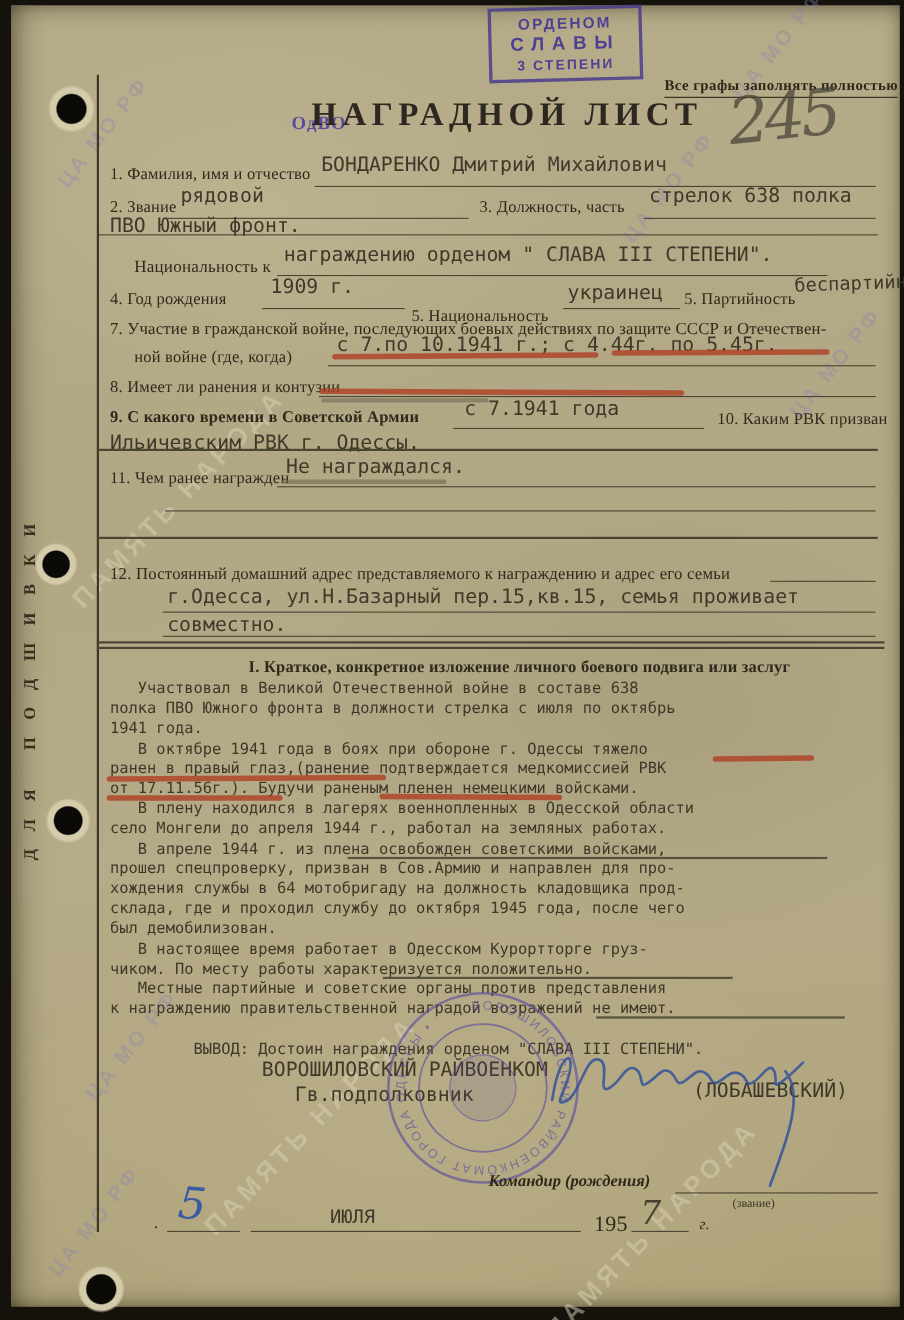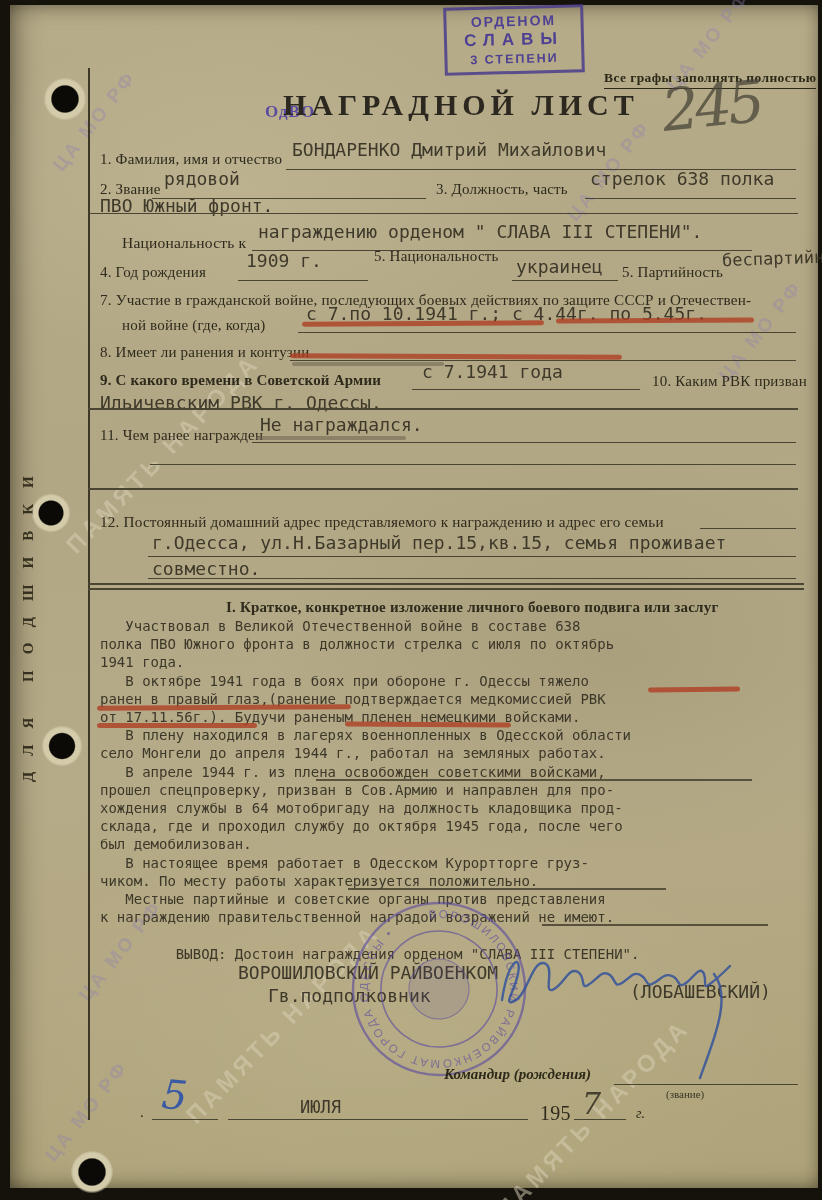--- a/index.html
+++ b/index.html
@@ -92,21 +92,21 @@
 
   <div class="rule" style="left:88px;top:213px;width:710px;"></div>
 
   <div class="label abs" style="left:122px;top:234px;font-size:15.5px;">Национальность к</div>
   <div class="typed abs" style="left:258px;top:221px;">награждению орденом " СЛАВА III СТЕПЕНИ".</div>
   <div class="rule" style="left:252px;top:250px;width:500px;"></div>
 
   <div class="label abs" style="left:100px;top:264px;">4. Год рождения</div>
   <div class="typed abs" style="left:246px;top:250px;">1909 г.</div>
   <div class="rule" style="left:238px;top:280px;width:130px;"></div>
-  <div class="label abs" style="left:374px;top:248px;">5. Национальность</div>
+  <div class="label abs" style="left:374px;top:280px;">5. Национальность</div>
   <div class="typed abs" style="left:516px;top:256px;">украинец</div>
   <div class="rule" style="left:512px;top:280px;width:106px;"></div>
   <div class="label abs" style="left:622px;top:264px;">5. Партийность</div>
   <div class="typed abs" style="left:722px;top:248px;transform:rotate(-2deg);font-size:17px;">беспартийный</div>
 
   <div class="label abs" style="left:100px;top:291px;font-size:15.2px;">7. Участие в гражданской войне, последующих боевых действиях по защите СССР и Отечествен-</div>
   <div class="label abs" style="left:122px;top:317px;">ной войне (где, когда)</div>
   <div class="typed abs" style="left:306px;top:303px;">с 7.по 10.1941 г.; с 4.44г. по 5.45г.</div>
   <div class="rule" style="left:298px;top:332px;width:498px;"></div>
   <div class="redmark" style="left:302px;top:321px;width:242px;transform:rotate(-.4deg);"></div>

